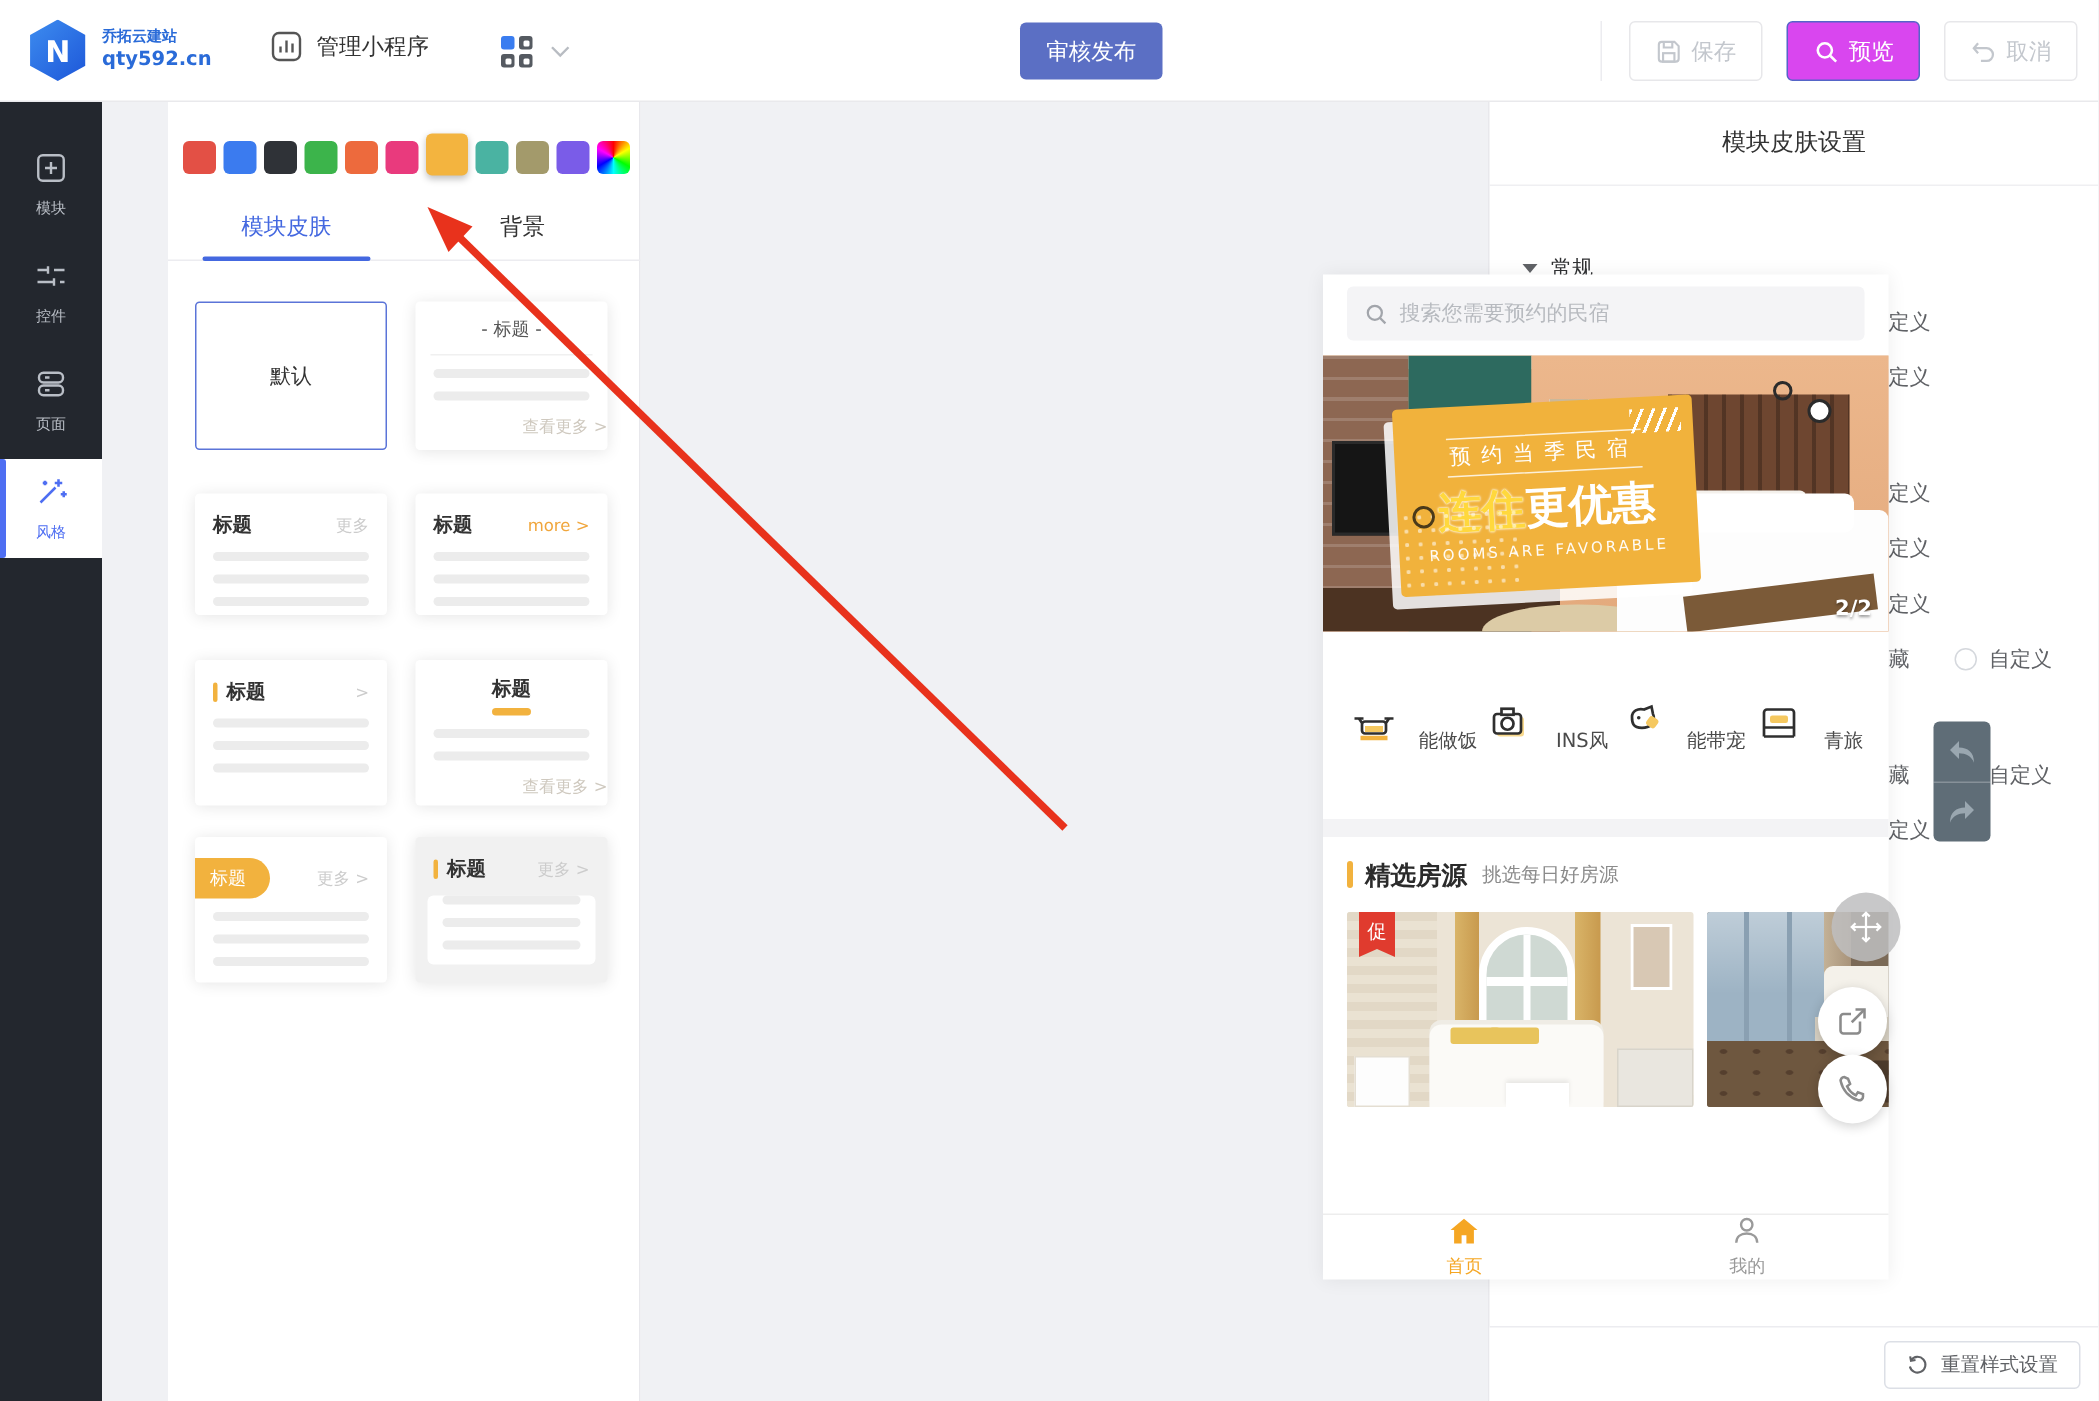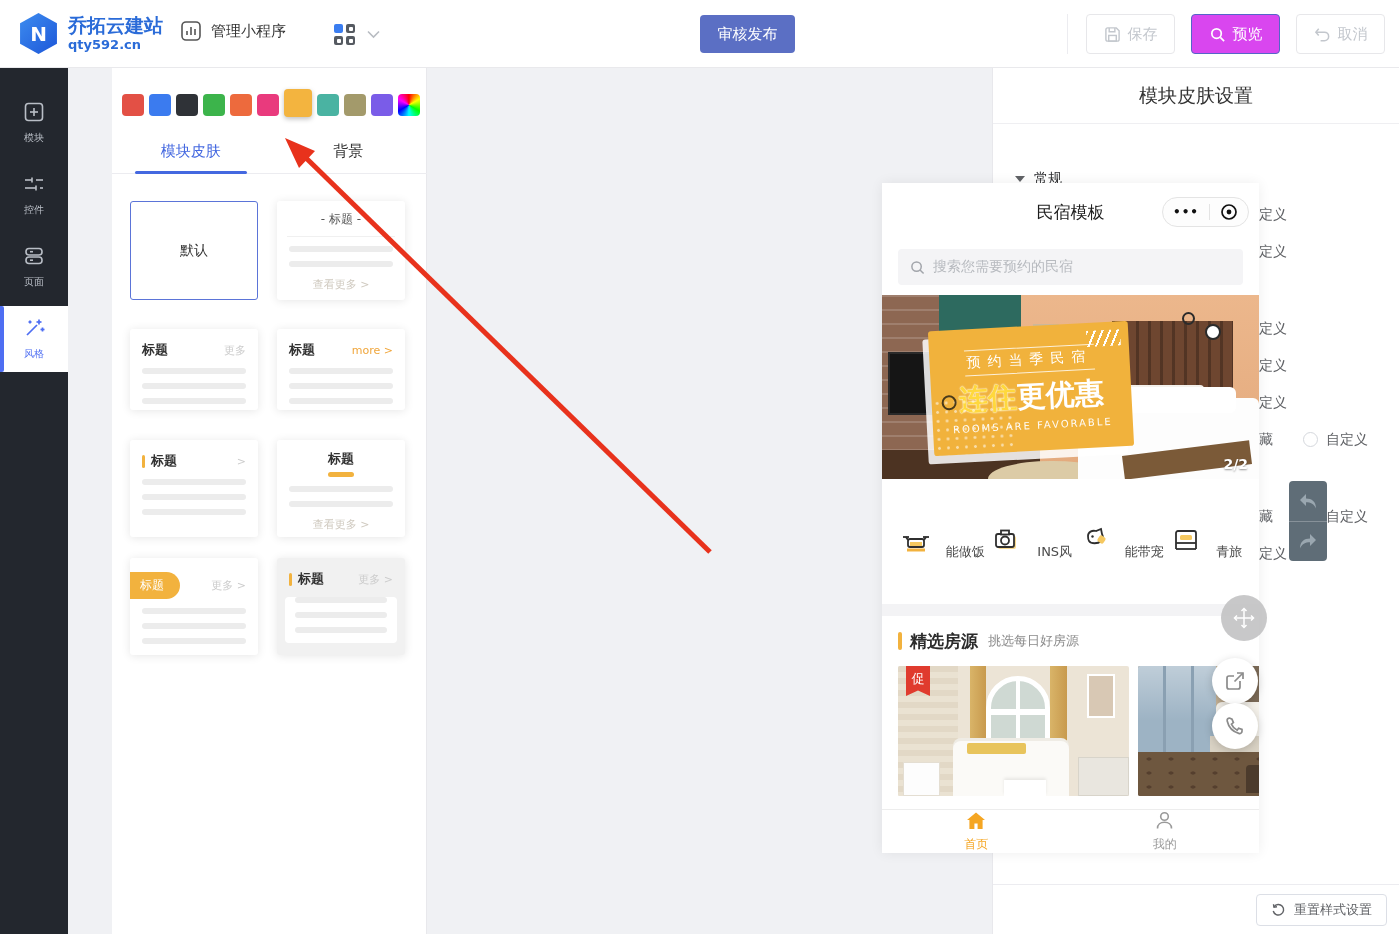--- a/index.html
+++ b/index.html
@@ -5,29 +5,29 @@
   * { margin:0; padding:0; box-sizing:border-box; }
   html,body { width:1399px; height:934px; overflow:hidden; }
   body { font-family:"DejaVu Sans","Liberation Sans",sans-serif; background:#f0f1f4; color:#333; }
   #app { position:relative; width:1399px; height:934px; }
 
   
   .header { position:absolute; top:0; left:0; width:1399px; height:68px; background:#fff; border-bottom:1px solid #e9e9ec; z-index:30; }
   .logo-wrap { position:absolute; left:18px; top:13px; display:flex; align-items:center; gap:9px; }
   .logo-hex { width:41px; height:41px; background:linear-gradient(135deg,#3e8ef0,#1c55d8); clip-path:polygon(50% 0,95% 25%,95% 75%,50% 100%,5% 75%,5% 25%); display:flex; align-items:center; justify-content:center; color:#fff; font-weight:bold; font-size:20px; }
   .logo-txt { display:flex; flex-direction:column; line-height:1.25; }
-  .logo-title { color:#2a6bd8; font-size:19px; font-weight:bold; }
+  .logo-title { color:#2a6bd8; font-size:10px; font-weight:bold; }
   .logo-domain { color:#2a6bd8; font-size:13px; font-weight:bold; }
   .hdr-manage { position:absolute; left:180px; top:20px; display:flex; align-items:center; gap:9px; font-size:15px; color:#333; cursor:pointer; }
   .hdr-grid { position:absolute; left:334px; top:24px; display:flex; align-items:center; gap:12px; cursor:pointer; }
   .grid4 { width:21px; height:21px; display:grid; grid-template-columns:9px 9px; grid-template-rows:9px 9px; gap:3px; }
   .grid4 i { border-radius:2px; background:#555a61; position:relative; }
   .grid4 i:first-child { background:#3a7df0; }
   .grid4 i:not(:first-child)::after { content:""; position:absolute; inset:2.5px; background:#fff; border-radius:1px; }
-  .btn-publish { position:absolute; left:700px; top:15px; width:95px; height:38px; background:#5b6fc4; color:#fff; font-size:15px; border:none; border-radius:4px; cursor:pointer; }
+  .btn-publish { position:absolute; left:680px; top:15px; width:95px; height:38px; background:#5b6fc4; color:#fff; font-size:15px; border:none; border-radius:4px; cursor:pointer; }
   .hdr-right { position:absolute; right:14px; top:14px; display:flex; gap:16px; align-items:center; padding-left:18px; border-left:1px solid #ececf0; height:40px; }
   .hbtn { height:40px; min-width:89px; display:flex; align-items:center; justify-content:center; gap:7px; border-radius:4px; font-size:15px; cursor:pointer; background:#fff; border:1px solid #e7e7ea; color:#c3c7cd; }
   .hbtn.primary { background:#d946ef; border-color:#5565c8; color:#fff; }
 
   
   .rail { position:absolute; left:0; top:68px; width:68px; height:866px; background:#23272e; padding-top:22px; z-index:20; }
   .rail-item { width:68px; height:66px; margin-bottom:6px; display:flex; flex-direction:column; align-items:center; justify-content:center; gap:6px; color:#b9bec6; font-size:10px; cursor:pointer; position:relative; }
   .rail-item svg { stroke:#b9bec6; }
   .rail-item.active { background:#fff; color:#4e6ef2; }
   .rail-item.active svg { stroke:#4e6ef2; }
@@ -45,21 +45,21 @@
   .cards { position:absolute; left:0; top:106px; width:315px; bottom:0; overflow:hidden; }
   .skin-card { position:absolute; width:128px; background:#fff; border-radius:3px; box-shadow:0 1px 10px rgba(0,0,0,.1); cursor:pointer; }
   .skin-card .lines i { display:block; height:6px; border-radius:3px; background:#ececec; margin:9px 12px 0; }
   .card-hd { display:flex; align-items:center; padding:12px 12px 0; }
   .t-title { font-size:13px; font-weight:bold; color:#333; }
   .t-grey { font-size:11px; color:#ccc; margin-left:auto; }
   .t-orange { font-size:11px; color:#f0a63c; margin-left:auto; }
   .card-default { left:18px; top:27px; height:99px; border:1px solid #5b74d8; display:flex; align-items:center; justify-content:center; font-size:14px; color:#333; box-shadow:none; }
   .card-c2 { left:165px; top:27px; height:99px; }
   .c2-title { text-align:center; font-size:12px; color:#555; padding:10px 0 8px; border-bottom:1px solid #f0f0f0; margin:0 10px; }
-  .c2-more { text-align:center; font-size:11px; color:#cfc9bf; margin-top:10px; }
+  .c2-more { text-align:right; font-size:11px; color:#cfc9bf; margin-top:10px; }
   .card-c3 { left:18px; top:155px; height:81px; }
   .card-c4 { left:165px; top:155px; height:81px; }
   .card-c5 { left:18px; top:266px; height:97px; }
   .ybar { width:3px; height:13px; background:#f2b23e; border-radius:2px; margin-right:6px; }
   .card-c6 { left:165px; top:266px; height:97px; }
   .c6-title { text-align:center; font-size:13px; font-weight:bold; color:#333; padding-top:10px; }
   .c6-under { width:26px; height:5px; border-radius:3px; background:#f2b23e; margin:4px auto 0; }
   .card-c7 { left:18px; top:384px; height:97px; }
   .c7-hd { display:flex; align-items:center; padding:14px 12px 0 0; }
   .c7-pill { background:#f2b23e; color:#fff; font-size:12px; padding:5px 16px 5px 10px; border-radius:0 14px 14px 0; }
@@ -145,21 +145,21 @@
   .history { position:absolute; left:905px; top:413px; width:38px; height:80px; background:#5f6d77; border-radius:4px; z-index:8; display:flex; flex-direction:column; }
   .history .hcell { flex:1; display:flex; align-items:center; justify-content:center; cursor:pointer; }
   .history .hcell:first-child { border-bottom:1px solid rgba(255,255,255,.25); }
   .move-handle { position:absolute; left:837px; top:527px; width:46px; height:46px; border-radius:50%; background:rgba(190,190,192,.85); z-index:6; display:flex; align-items:center; justify-content:center; cursor:move; }
   .float-circle { position:absolute; width:46px; height:46px; border-radius:50%; background:#fff; box-shadow:0 2px 8px rgba(0,0,0,.18); display:flex; align-items:center; justify-content:center; z-index:7; cursor:pointer; }
   .fc-share { left:828px; top:590px; }
   .fc-phone { left:828px; top:635px; }
 
   
   .rpanel { position:absolute; left:992px; top:68px; width:407px; height:866px; background:#fff; border-left:1px solid #e8e8ec; }
-  .rp-title { height:56px; display:flex; align-items:center; justify-content:center; font-size:19px; color:#333; border-bottom:1px solid #efeff2; }
+  .rp-title { height:56px; display:flex; align-items:center; justify-content:center; font-size:16px; color:#333; border-bottom:1px solid #efeff2; }
   .rp-body { padding:38px 0 0 0; }
   .sgroup { margin-bottom:6px; }
   .sg-title { display:flex; align-items:center; gap:9px; padding-left:22px; height:34px; font-size:14px; color:#303133; cursor:pointer; }
   .tri { width:0; height:0; border-left:5px solid transparent; border-right:5px solid transparent; border-top:6px solid #606266; }
   .srow { display:flex; align-items:center; height:37px; }
   .srow .slabel { width:130px; text-align:right; font-size:14px; color:#606266; margin-right:18px; }
   .opt { display:flex; align-items:center; gap:8px; margin-right:30px; cursor:pointer; font-size:14px; color:#606266; }
   .radio { width:15px; height:15px; border-radius:50%; border:1px solid #d5d8dd; background:#fff; position:relative; }
   .opt.sel .radio { border-color:#9a9ea6; }
   .opt.sel .radio::after { content:""; position:absolute; left:3.5px; top:3.5px; width:6px; height:6px; border-radius:50%; background:#5f6570; }
@@ -366,31 +366,20 @@
             <i></i>
             <i></i>
             <i></i>
           </div>
       </div>
     </div>
   </div>
 
   <div class="canvas">
     <div class="phone">
-      <div class="p-titlebar">
-        <span>民宿模板</span>
-        <div class="capsule">
-          <span class="dots">•••</span>
-          <span class="cdiv"></span>
-          <svg width="18" height="18" viewBox="0 0 18 18">
-              <circle cx="9" cy="9" r="7" fill="none" stroke="#111" stroke-width="1.7"></circle>
-              <circle cx="9" cy="9" r="2.4" fill="#111"></circle>
-            </svg>
-        </div>
-      </div>
       <div class="p-search-wrap">
         <div class="p-search">
           <svg width="15" height="15" viewBox="0 0 16 16" fill="none" stroke="#a2a5ab" stroke-width="1.6">
               <circle cx="7" cy="7" r="5"></circle>
               <line x1="10.7" y1="10.7" x2="14.5" y2="14.5"></line>
             </svg>
           <span>搜索您需要预约的民宿</span>
         </div>
       </div>
       <div class="p-banner">

